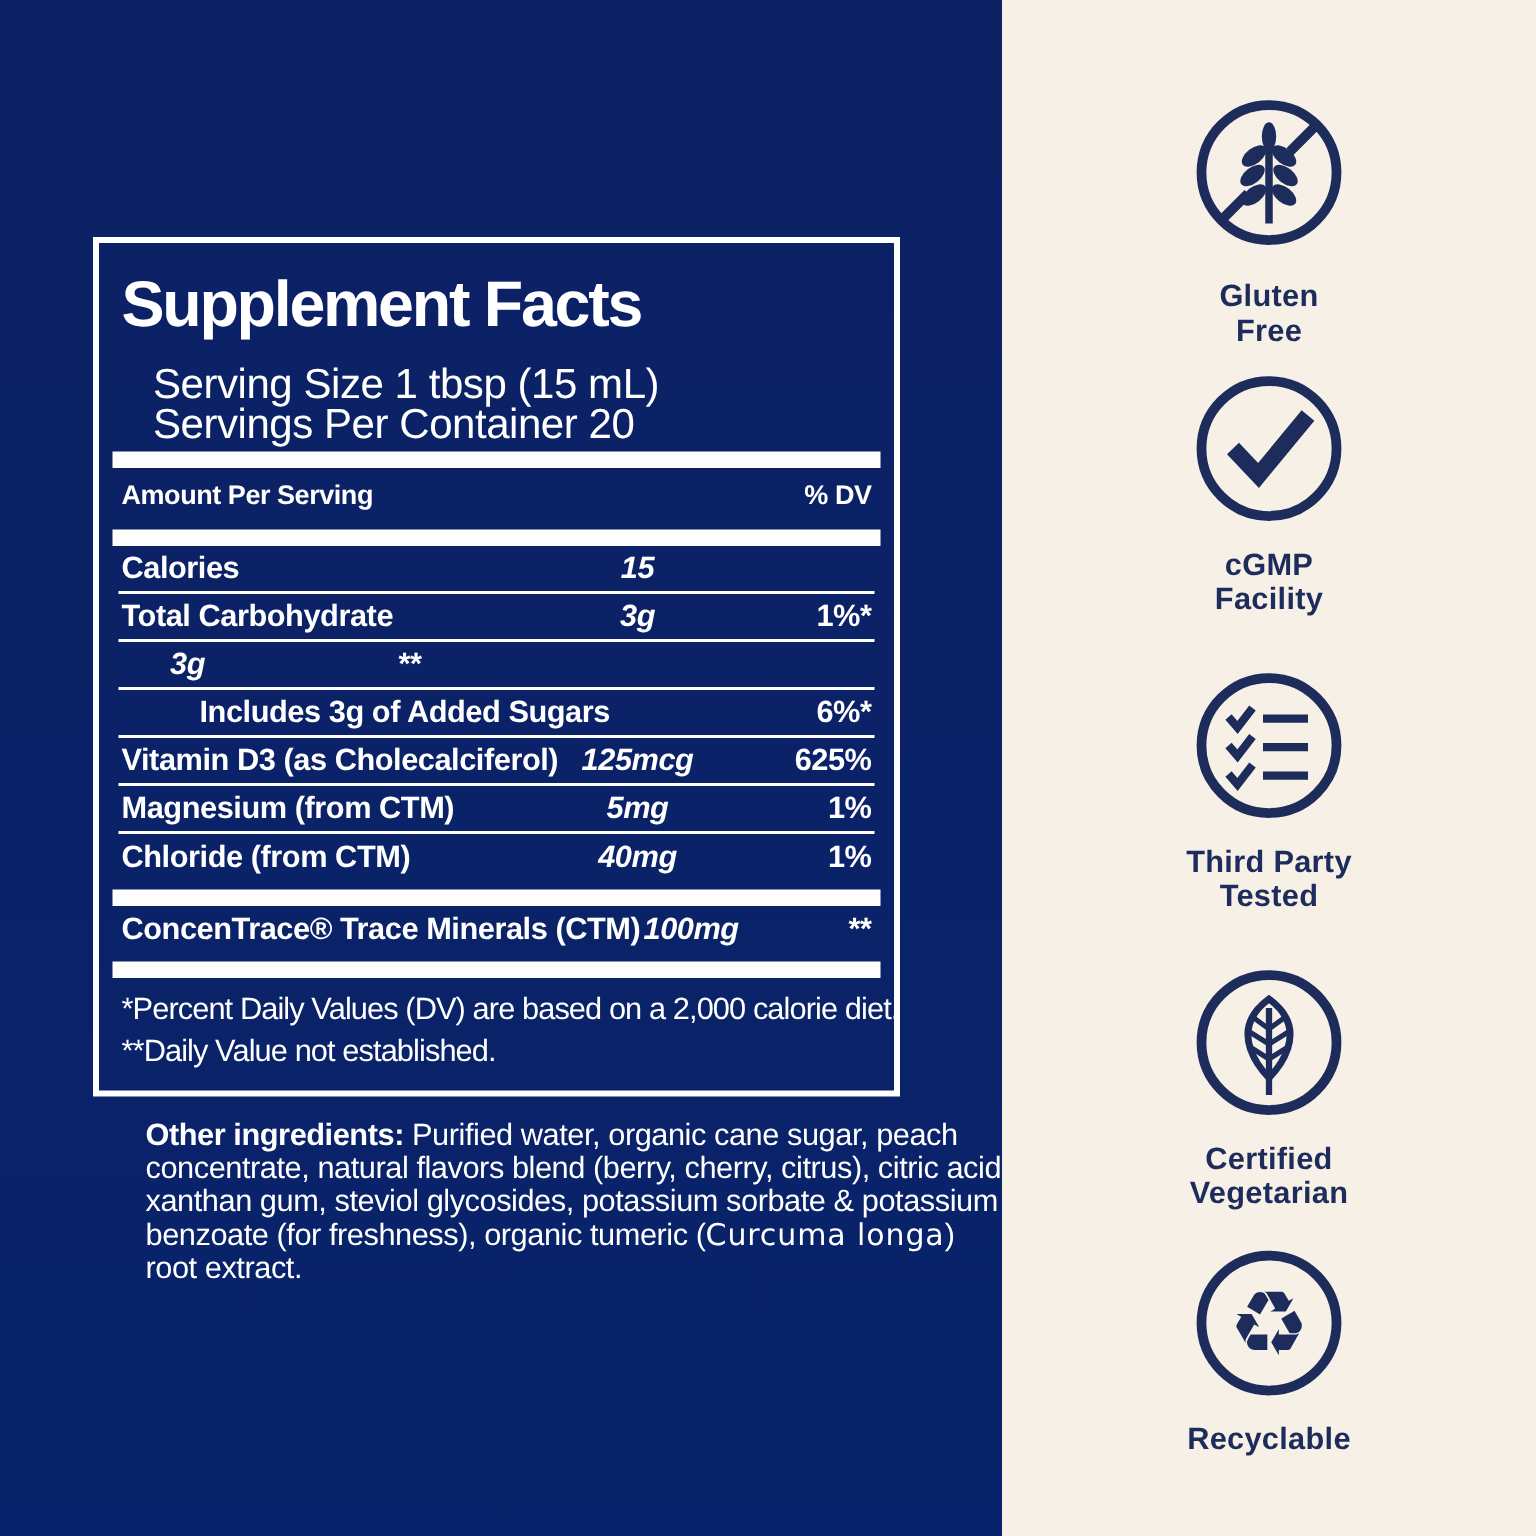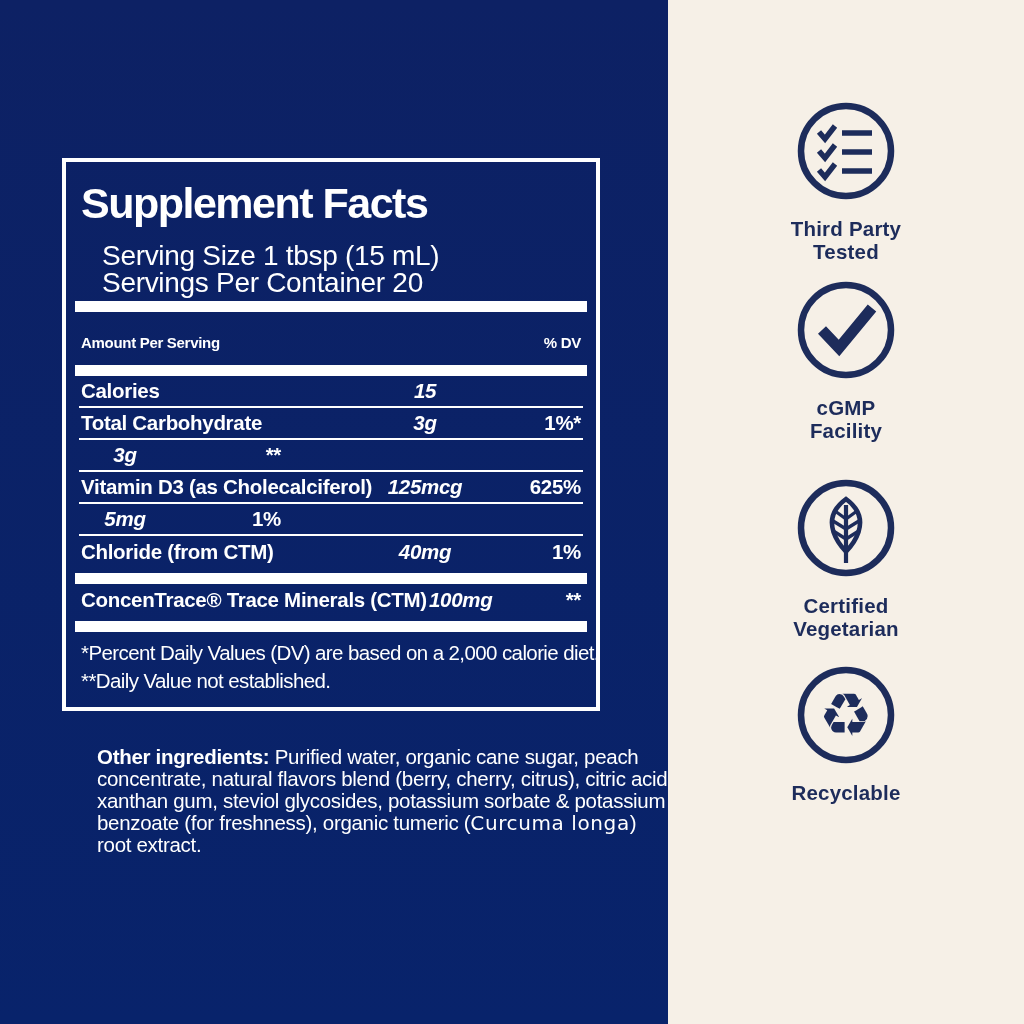--- a/index.html
+++ b/index.html
@@ -28,21 +28,21 @@
     letter-spacing:-0.3px;
   }
   .ftitle{
     font-size:43px;font-weight:700;letter-spacing:-1.5px;
     line-height:62px;margin:2px 0 8px 2px;white-space:nowrap;
   }
   .fserv{font-size:28px;font-weight:400;line-height:27px;padding-left:3px;margin-left:20px;}
   .bar{height:11px;background:var(--white);margin:5px -4px 0 -4px;}
   .hrow{
     display:flex;align-items:center;height:36px;
-    font-size:15px;font-weight:700;padding:0 2px;margin-top:12px;
+    font-size:18px;font-weight:700;padding:0 2px;
   }
   .hrow .hleft{flex:1;}
   .hrow .hright{text-align:right;}
   .frow{
     display:flex;align-items:center;height:32px;
     border-bottom:2px solid var(--white);
     font-size:20.5px;font-weight:700;padding:0 2px;
   }
   .frow.nb{border-bottom:none;}
   .flabel{flex:1;white-space:nowrap;}
@@ -108,25 +108,31 @@
       <div class="frow">
         <span class="flabel">Total Carbohydrate</span>
         <span class="famt">3g</span>
         <span class="fdv">1%*</span>
       </div>
       <div class="frow">
         <span class="famt">3g</span>
         <span class="fdv">**</span>
       </div>
       <div class="frow">
+        <span class="flabel ind2">Includes 3g of Added Sugars</span>
+        <span class="famt"></span>
+        <span class="fdv">6%*</span>
+      </div>
+      <div class="frow">
         <span class="flabel">Vitamin D3 (as Cholecalciferol)</span>
         <span class="famt">125mcg</span>
         <span class="fdv">625%</span>
       </div>
       <div class="frow">
+        <span class="flabel">Magnesium (from CTM)</span>
         <span class="famt">5mg</span>
         <span class="fdv">1%</span>
       </div>
       <div class="frow nb">
         <span class="flabel">Chloride (from CTM)</span>
         <span class="famt">40mg</span>
         <span class="fdv">1%</span>
       </div>
 
       <div class="bar"></div>
@@ -143,45 +149,63 @@
         <div class="fnote">*Percent Daily Values (DV) are based on a 2,000 calorie diet.</div>
         <div class="fnote">**Daily Value not established.</div>
       </div>
     </div>
 
     <p class="oing"><span class="olabel">Other ingredients:</span><span> Purified water, organic cane sugar, peach concentrate, natural flavors blend (berry, cherry, citrus), citric acid, xanthan gum, steviol glycosides, potassium sorbate &amp; potassium benzoate (for freshness), organic tumeric (</span><span class="botanical">Curcuma longa</span><span>) root extract.</span></p>
   </div>
 
   <div class="right">
 
+    <div class="badge m1">
+      <svg viewBox="0 0 100 100">
+        <circle cx="50" cy="50" r="45" fill="none" stroke="currentColor" stroke-width="6.5"></circle>
+        <path d="M80 20 L64 36 M36 64 L20 80" stroke="currentColor" stroke-width="6.5" fill="none"></path>
+        <path d="M50 18 V84" stroke="currentColor" stroke-width="5" fill="none"></path>
+        <ellipse cx="50" cy="26" rx="4.8" ry="9.5" fill="currentColor"></ellipse>
+        <ellipse cx="40" cy="39" rx="9.5" ry="5.2" fill="currentColor" transform="rotate(-38 40 39)"></ellipse>
+        <ellipse cx="60" cy="39" rx="9.5" ry="5.2" fill="currentColor" transform="rotate(38 60 39)"></ellipse>
+        <ellipse cx="39" cy="52" rx="9.5" ry="5.2" fill="currentColor" transform="rotate(-38 39 52)"></ellipse>
+        <ellipse cx="61" cy="52" rx="9.5" ry="5.2" fill="currentColor" transform="rotate(38 61 52)"></ellipse>
+        <ellipse cx="40" cy="65" rx="9.5" ry="5.2" fill="currentColor" transform="rotate(-38 40 65)"></ellipse>
+        <ellipse cx="60" cy="65" rx="9.5" ry="5.2" fill="currentColor" transform="rotate(38 60 65)"></ellipse>
+      </svg>
+      <div class="blabel">
+        <div>Gluten</div>
+        <div>Free</div>
+      </div>
+    </div>
+
+    <div class="badge m2">
+      <svg viewBox="0 0 100 100">
+        <circle cx="50" cy="50" r="45" fill="none" stroke="currentColor" stroke-width="6.5"></circle>
+        <path d="M26 50 L43 68 L76 28" fill="none" stroke="currentColor" stroke-width="11"></path>
+      </svg>
+      <div class="blabel">
+        <div>cGMP</div>
+        <div>Facility</div>
+      </div>
+    </div>
 
     <div class="badge m3">
       <svg viewBox="0 0 100 100">
         <circle cx="50" cy="50" r="45" fill="none" stroke="currentColor" stroke-width="6.5"></circle>
         <path d="M23 31 l6 7 l10 -13 M46 32 H76" fill="none" stroke="currentColor" stroke-width="5.5"></path>
         <path d="M23 50 l6 7 l10 -13 M46 51 H76" fill="none" stroke="currentColor" stroke-width="5.5"></path>
         <path d="M23 69 l6 7 l10 -13 M46 70 H76" fill="none" stroke="currentColor" stroke-width="5.5"></path>
       </svg>
       <div class="blabel">
         <div>Third Party</div>
         <div>Tested</div>
       </div>
     </div>
 
-    <div class="badge m2">
-      <svg viewBox="0 0 100 100">
-        <circle cx="50" cy="50" r="45" fill="none" stroke="currentColor" stroke-width="6.5"></circle>
-        <path d="M26 50 L43 68 L76 28" fill="none" stroke="currentColor" stroke-width="11"></path>
-      </svg>
-      <div class="blabel">
-        <div>cGMP</div>
-        <div>Facility</div>
-      </div>
-    </div>
-
     <div class="badge m4">
       <svg viewBox="0 0 100 100">
         <circle cx="50" cy="50" r="45" fill="none" stroke="currentColor" stroke-width="6.5"></circle>
         <path d="M50 21 C61 29 67 40 62.5 54 C59.5 63 54.5 69 50 73.5 C45.5 69 40.5 63 37.5 54 C33 40 39 29 50 21 Z" fill="none" stroke="currentColor" stroke-width="4.6"></path>
         <path d="M50 27 V73 M50 73.5 V85" fill="none" stroke="currentColor" stroke-width="4.2"></path>
         <path d="M50 41 L61 33 M50 51 L64.5 42 M50 61 L63.5 52.5 M50 41 L39 33 M50 51 L35.5 42 M50 61 L36.5 52.5" fill="none" stroke="currentColor" stroke-width="3.4"></path>
       </svg>
       <div class="blabel">
         <div>Certified</div>
         <div>Vegetarian</div>

